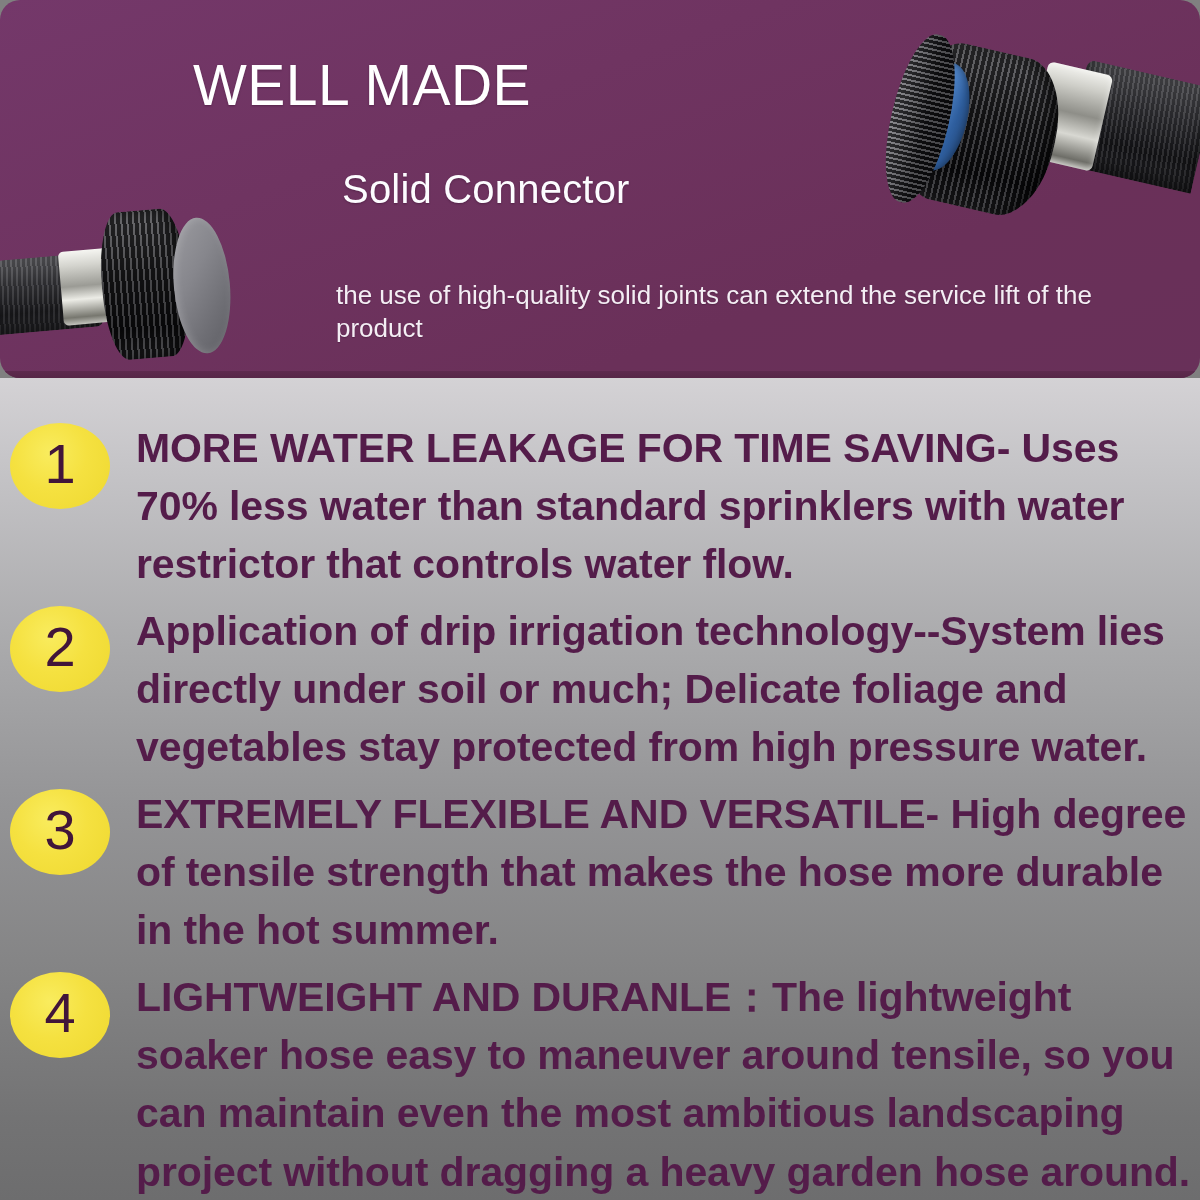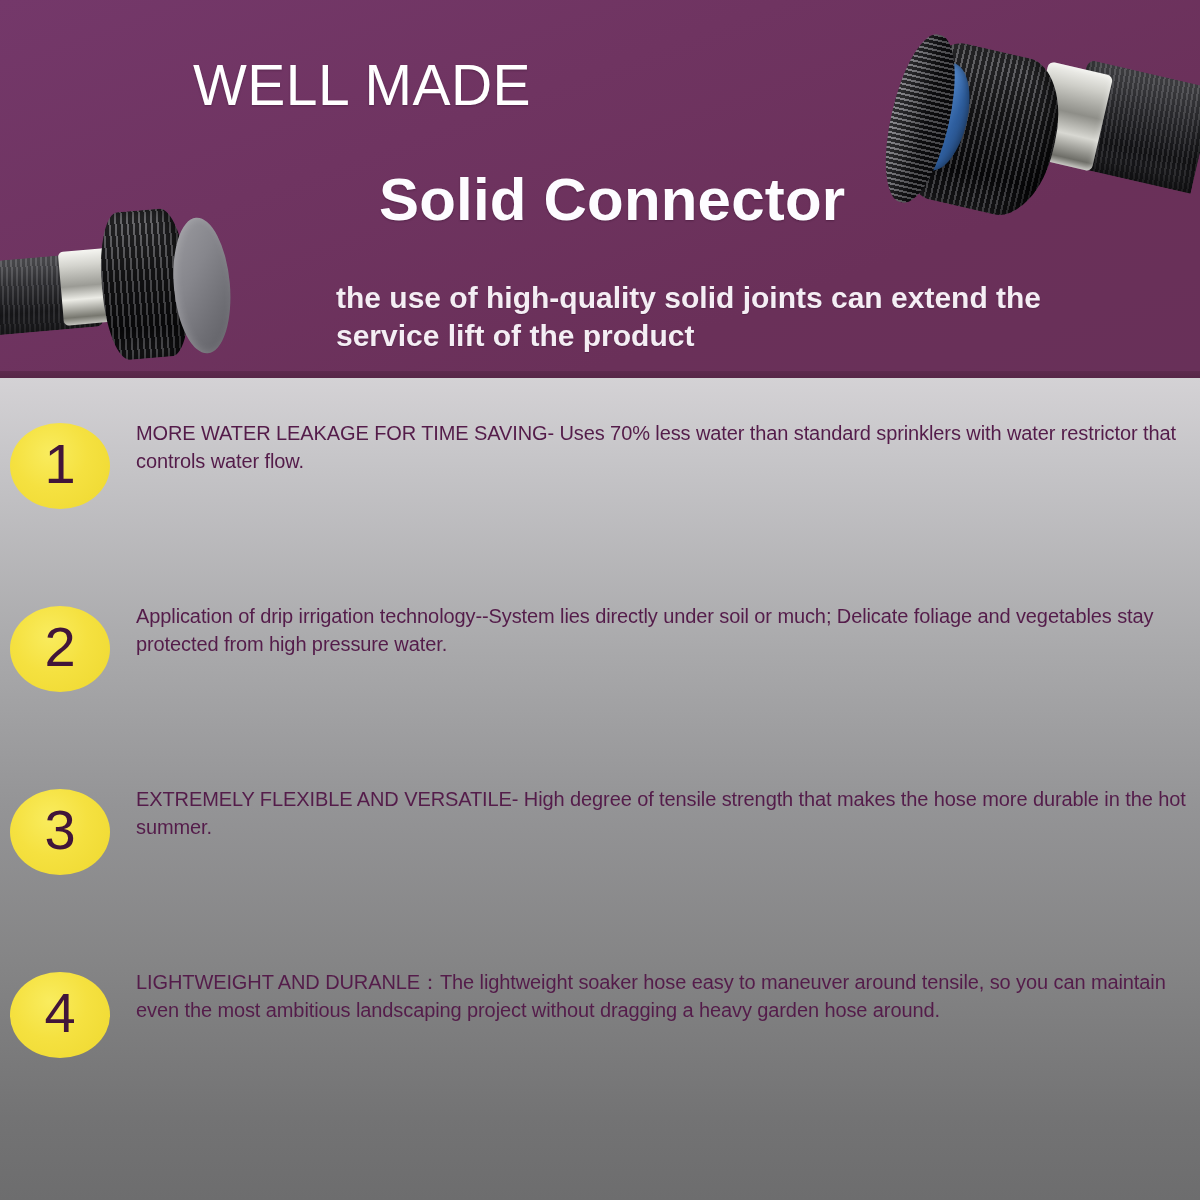--- a/index.html
+++ b/index.html
@@ -9,41 +9,41 @@
     font-family:"Liberation Sans","DejaVu Sans",sans-serif;
     background:#808080;
   }
   #page{position:relative;width:1200px;height:1200px;overflow:hidden;}
 
   
   .header{
     position:absolute;left:0;top:0;width:1200px;height:378px;
     background:linear-gradient(160deg,#74386a 0%,#6f3461 35%,#6a3059 72%,#683059 100%);
     overflow:hidden;
+    border-radius:20px;
   }
   .header-edge{
     position:absolute;left:0;top:371px;width:1200px;height:8px;
     background:linear-gradient(180deg,#5e2a4e 0%,#552646 100%);
   }
   .h-title{
     position:absolute;left:193px;top:56px;
     font-size:57px;line-height:1.03;color:#ffffff;letter-spacing:0.5px;
     font-weight:400;white-space:nowrap;
     text-shadow:0 1px 2px rgba(40,10,35,.35);
   }
   .h-sub{
     position:absolute;left:342px;top:168px;
-    font-size:60px;line-height:1.05;color:#fdfcff;letter-spacing:0.2px;
-    font-weight:700;white-space:nowrap;
+    font-size:40px;line-height:1.05;color:#fdfcff;letter-spacing:0.2px;
+    font-weight:400;white-space:nowrap;
     text-shadow:0 1px 2px rgba(40,10,35,.35);
-    margin-left:37px;
   }
   .h-desc{
     position:absolute;left:336px;top:279px;width:780px;
-    font-size:30px;line-height:1.28;color:#f4eef4;font-weight:700;
+    font-size:26px;line-height:1.28;color:#f4eef4;font-weight:400;
     text-shadow:0 1px 1px rgba(40,10,35,.30);
   }
 
   
   .photo{position:absolute;}
 
   
   #conn-tr{left:880px;top:18px;width:320px;height:232px;}
   #conn-tr .hose{
     position:absolute;left:196px;top:40px;width:130px;height:108px;
@@ -131,21 +131,21 @@
     border-radius:50%;
     background:radial-gradient(circle at 40% 34%,#f9ec5e 0%,#f5e140 45%,#eed82f 100%);
     display:flex;align-items:center;justify-content:center;
   }
   .badge span{
     font-size:56px;line-height:1;color:#41153a;font-weight:400;
     position:relative;top:-2px;
   }
   .ftext{
     position:absolute;left:136px;width:1060px;
-    color:#541c4a;font-size:20px;line-height:1.42;font-weight:400;
+    color:#541c4a;font-size:41px;line-height:1.42;font-weight:700;
     letter-spacing:-0.1px;
   }
 </style>
 </head>
 <body>
 
 <div id="page">
 
   <div class="header">
 

